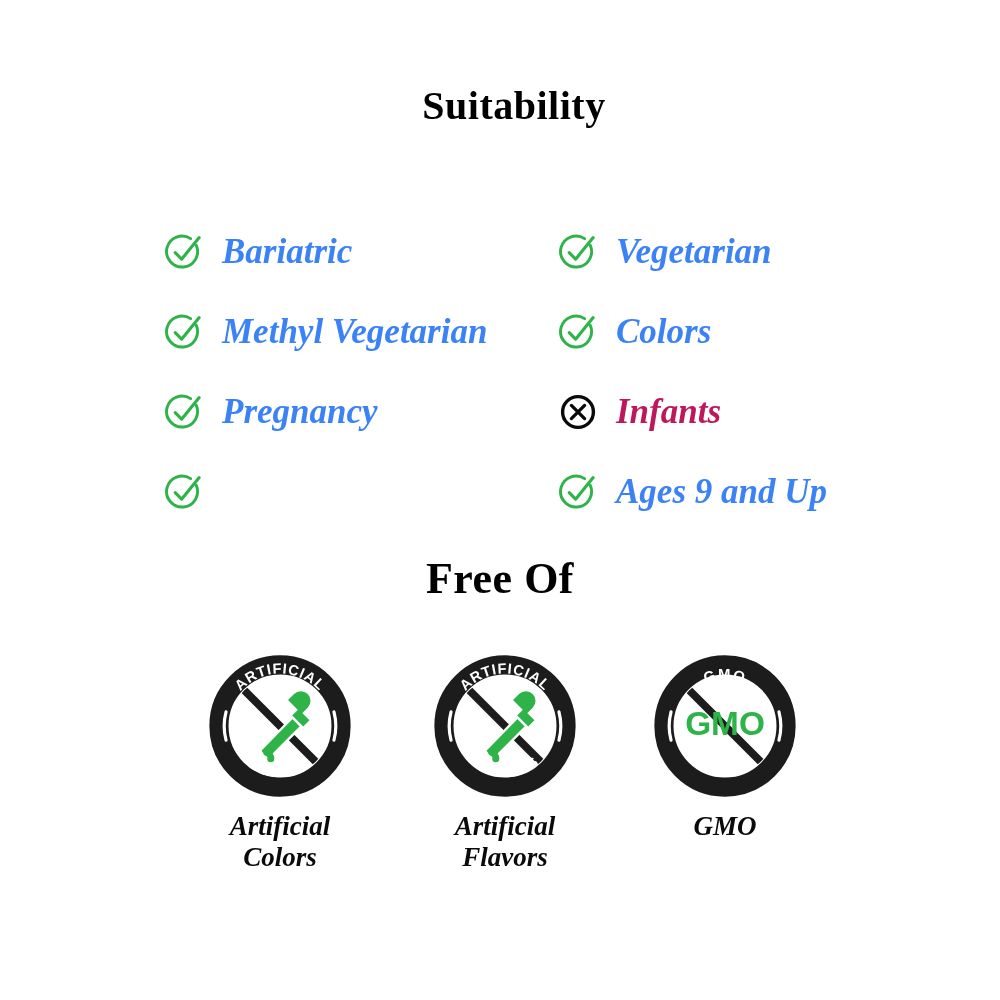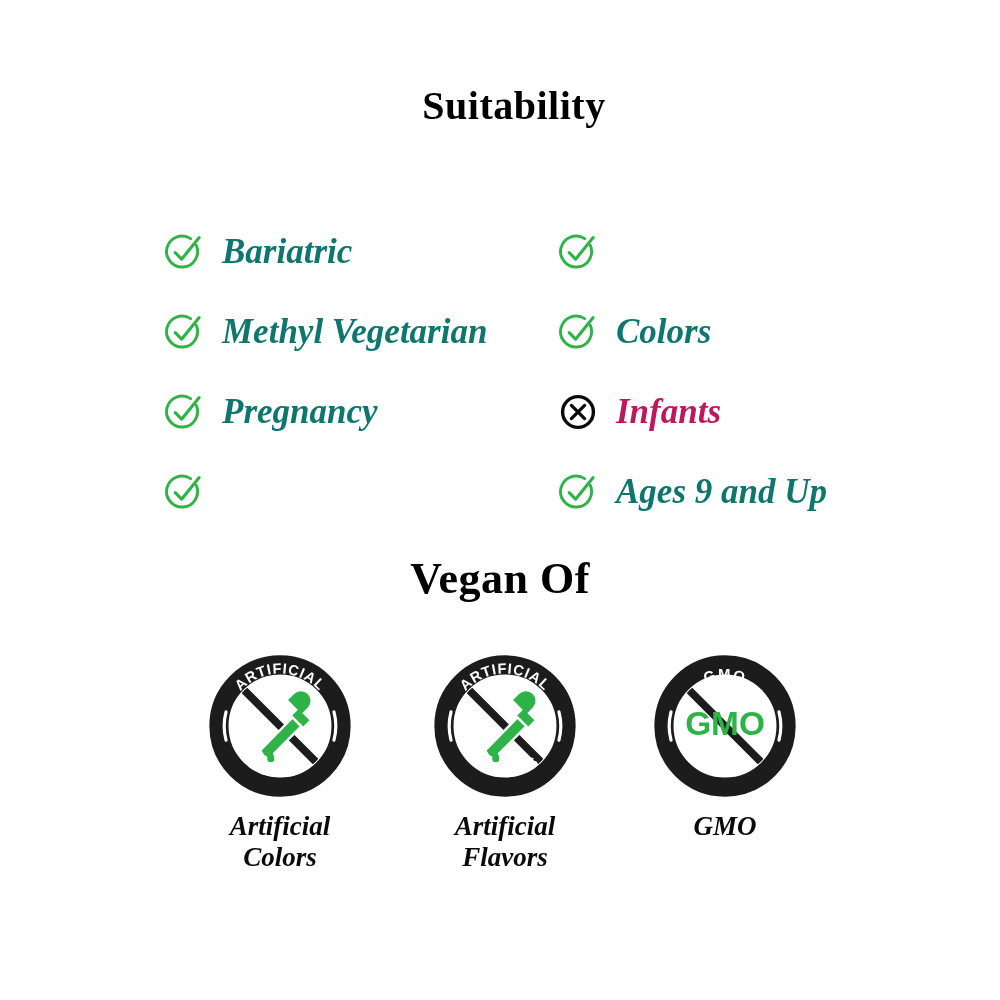--- a/index.html
+++ b/index.html
@@ -67,21 +67,21 @@
     display: block;
   }
   .suit-item .lbl {
     font-family: "Liberation Serif", "DejaVu Serif", serif;
     font-weight: bold;
     font-style: italic;
     font-size: 35px;
     line-height: 38px;
     white-space: nowrap;
   }
-  .suit-item.ok .lbl { color: #0f766e; font-family: Liberation Serif, serif; }
+  .suit-item.ok .lbl { color: #3b82f6; font-family: Liberation Serif, serif; }
   .suit-item.no .lbl { color: #be185d; }
 
   .col-left  { left: 4px; }
   .col-right { left: 398px; }
   .row-0 { top: 14px; }
   .row-1 { top: 94px; }
   .row-2 { top: 174px; text-align: center; }
   .row-3 { top: 254px; }
 
   
@@ -156,20 +156,21 @@
         <path d="M32.2 13.2 A15.5 15.5 0 1 1 26.6 6.6" fill="none" stroke="#2eb349" stroke-width="2.9" stroke-linecap="round"></path>
         <path d="M11.2 20.6 L17.6 27.2 L35.2 5.6" fill="none" stroke="#2eb349" stroke-width="3.1" stroke-linecap="round" stroke-linejoin="round"></path>
       </svg>
     </div>
 
     <div class="suit-item ok col-right row-0">
       <svg class="ico" viewBox="0 0 40 40">
         <path d="M32.2 13.2 A15.5 15.5 0 1 1 26.6 6.6" fill="none" stroke="#2eb349" stroke-width="2.9" stroke-linecap="round"></path>
         <path d="M11.2 20.6 L17.6 27.2 L35.2 5.6" fill="none" stroke="#2eb349" stroke-width="3.1" stroke-linecap="round" stroke-linejoin="round"></path>
       </svg>
+      <span class="lbl">Vegetarian</span>
     </div>
 
     <div class="suit-item ok col-right row-1">
       <svg class="ico" viewBox="0 0 40 40">
         <path d="M32.2 13.2 A15.5 15.5 0 1 1 26.6 6.6" fill="none" stroke="#2eb349" stroke-width="2.9" stroke-linecap="round"></path>
         <path d="M11.2 20.6 L17.6 27.2 L35.2 5.6" fill="none" stroke="#2eb349" stroke-width="3.1" stroke-linecap="round" stroke-linejoin="round"></path>
       </svg>
       <span class="lbl">Colors</span>
     </div>
 
@@ -183,21 +184,21 @@
 
     <div class="suit-item ok col-right row-3">
       <svg class="ico" viewBox="0 0 40 40">
         <path d="M32.2 13.2 A15.5 15.5 0 1 1 26.6 6.6" fill="none" stroke="#2eb349" stroke-width="2.9" stroke-linecap="round"></path>
         <path d="M11.2 20.6 L17.6 27.2 L35.2 5.6" fill="none" stroke="#2eb349" stroke-width="3.1" stroke-linecap="round" stroke-linejoin="round"></path>
       </svg>
       <span class="lbl">Ages 9 and Up</span>
     </div>
   </div>
 
-  <div class="section-title" id="title-freeof">Vegan Of</div>
+  <div class="section-title" id="title-freeof">Free Of</div>
 
   <div class="badges">
 
     <div class="badge-cell c0">
       <svg class="badge-svg" viewBox="0 0 200 200">
         <defs>
           <path id="arcTopA" d="M 26 100 A 74 74 0 0 1 174 100"></path>
           <path id="arcBotA" d="M 28 100 A 72 72 0 0 0 172 100"></path>
           <clipPath id="clipInnerA">
               <circle cx="100" cy="100" r="71"></circle>

